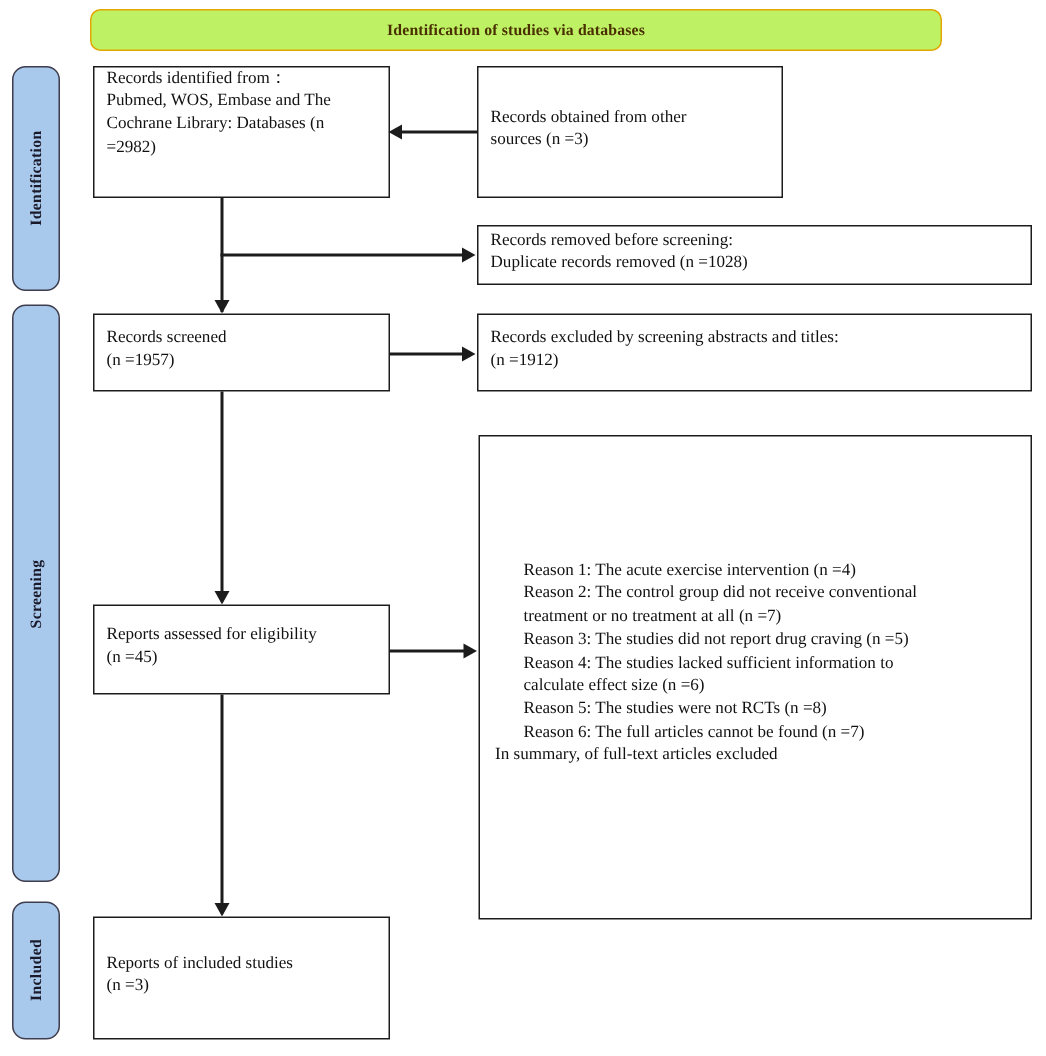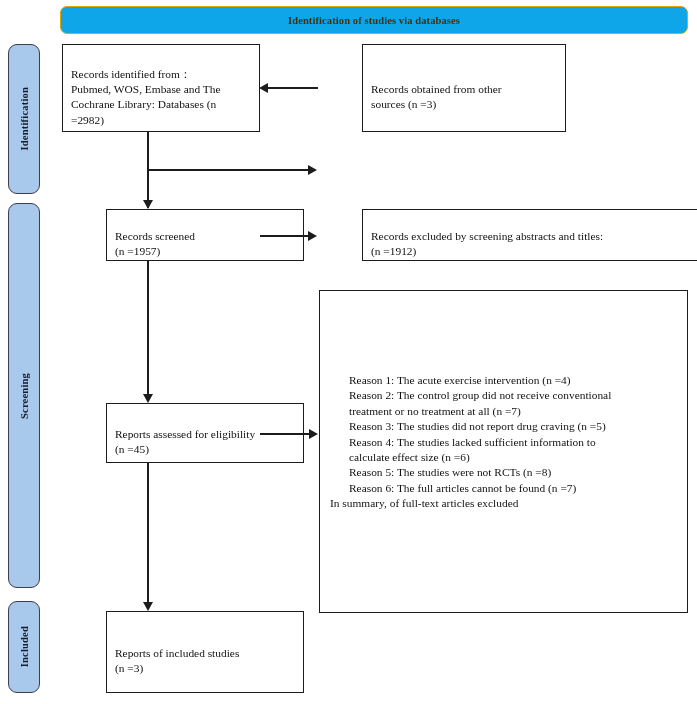--- a/index.html
+++ b/index.html
@@ -14,23 +14,23 @@
     background: #ffffff;
     font-family: "Liberation Serif", "DejaVu Serif", serif;
     overflow: hidden;
   }
 
   
   .banner {
     position: absolute;
     left: 60px;
     top: 6px;
-    width: 628px;
+    width: 568px;
     height: 28px;
-    background: #0ea5e9;
+    background: #bef264;
     border: 1px solid #E2A600;
     border-radius: 7px;
     display: flex;
     align-items: center;
     justify-content: center;
     box-sizing: border-box;
   }
   .banner-text {
     font-size: 10.5px;
     font-weight: bold;
@@ -61,32 +61,31 @@
     letter-spacing: 0.2px;
     white-space: nowrap;
   }
 
   
   .box {
     position: absolute;
     background: #ffffff;
     border: 1.7px solid #1c1c1c;
     box-sizing: border-box;
-    padding: 22px 7px 4px 8px;
+    padding: 0 7px 4px 8px;
   }
   .box-text {
     font-size: 11.4px;
     line-height: 15.2px;
     color: #111111;
     white-space: pre-line;
   }
   .box.vcenter {
     display: flex;
     align-items: center;
-    margin-left: 44px;
   }
 
   
   .reasons {
     font-size: 11.4px;
     line-height: 15.4px;
     color: #111111;
   }
   .reasons .rhead { white-space: pre-line; }
   .reasons .ritem {
@@ -156,20 +155,24 @@
   </div>
 
   <div class="box vcenter" style="left:318px; top:44px; width:204px; height:88px;">
     <div class="box-text">Records obtained from other
 sources (n =3)</div>
   </div>
 
   <div class="line-h" style="left:268px; top:87px; width:50px;"></div>
   <div class="arrow-left" style="left:259px; top:83px;"></div>
 
+  <div class="box vcenter" style="left:318px; top:150px; width:370px; height:40px;">
+    <div class="box-text">Records removed before screening:
+Duplicate records removed (n =1028)</div>
+  </div>
 
   <div class="line-v" style="left:147px; top:132px; height:76px;"></div>
   <div class="arrow-down" style="left:143px; top:200px;"></div>
 
   <div class="line-h" style="left:147px; top:169px; width:162px;"></div>
   <div class="arrow-right" style="left:308px; top:165px;"></div>
 
   <div class="box vcenter" style="left:62px; top:209px; width:198px; height:52px;">
     <div class="box-text">Records screened
 (n =1957)</div>

